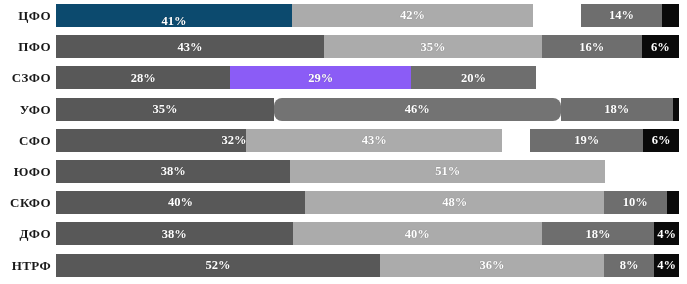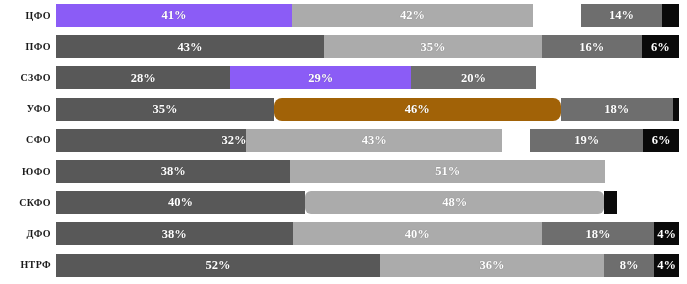--- a/index.html
+++ b/index.html
@@ -25,21 +25,21 @@
     height: 31.2px;
     width: 687px;
   }
   .row-label {
     width: 56px;
     padding-right: 5px;
     box-sizing: border-box;
     text-align: right;
     font-family: "Liberation Serif", serif;
     font-weight: 700;
-    font-size: 10px;
+    font-size: 13px;
     color: #1a1a1a;
     letter-spacing: 0.4px;
     white-space: nowrap;
     line-height: 1;
   }
   .bar {
     position: relative;
     display: flex;
     height: 23px;
     width: 623px;
@@ -64,21 +64,21 @@
     text-shadow: 0 0 1px rgba(0,0,0,0.35);
   }
 </style>
 </head>
 <body>
 
 <div id="chart">
     <div class="row">
       <div class="row-label">ЦФО</div>
       <div class="bar">
-        <div class="seg" style="background: #8b5cf6; width: 41%;">
+        <div class="seg" style="background: #0c4a6e; width: 41%; align-items: flex-end;">
           <span class="seg-label">41%</span>
         </div>
         <div class="seg" style="background: rgb(171, 171, 171); width: 42%;">
           <span class="seg-label">42%</span>
         </div>
         <div class="seg" style="background: rgb(110, 110, 110); width: 14%; margin-left: 48px;">
           <span class="seg-label">14%</span>
         </div>
         <div class="seg hide-label" style="background: rgb(10, 10, 10); width: 3%;"></div>
       </div>
@@ -113,21 +113,21 @@
           <span class="seg-label">20%</span>
         </div>
       </div>
     </div>
     <div class="row">
       <div class="row-label">УФО</div>
       <div class="bar">
         <div class="seg" style="background: rgb(88, 88, 88); width: 35%;">
           <span class="seg-label">35%</span>
         </div>
-        <div class="seg" style="background: #a16207; width: 46%; border-radius: 8px;">
+        <div class="seg" style="background: #737373; width: 46%; border-radius: 8px;">
           <span class="seg-label">46%</span>
         </div>
         <div class="seg" style="background: rgb(110, 110, 110); width: 18%;">
           <span class="seg-label">18%</span>
         </div>
         <div class="seg hide-label" style="background: rgb(10, 10, 10); width: 1%;"></div>
       </div>
     </div>
     <div class="row">
       <div class="row-label">СФО</div>
@@ -159,22 +159,25 @@
           <span class="seg-label">12%</span>
         </div>
       </div>
     </div>
     <div class="row">
       <div class="row-label">СКФО</div>
       <div class="bar">
         <div class="seg" style="background: rgb(88, 88, 88); width: 40%;">
           <span class="seg-label">40%</span>
         </div>
-        <div class="seg" style="background: rgb(171, 171, 171); width: 48%; border-radius: 6px;">
+        <div class="seg" style="background: rgb(171, 171, 171); width: 48%;">
           <span class="seg-label">48%</span>
+        </div>
+        <div class="seg" style="background: rgb(110, 110, 110); width: 10%;">
+          <span class="seg-label">10%</span>
         </div>
         <div class="seg hide-label" style="background: rgb(10, 10, 10); width: 2%;"></div>
       </div>
     </div>
     <div class="row">
       <div class="row-label">ДФО</div>
       <div class="bar">
         <div class="seg" style="background: rgb(88, 88, 88); width: 38%;">
           <span class="seg-label">38%</span>
         </div>

